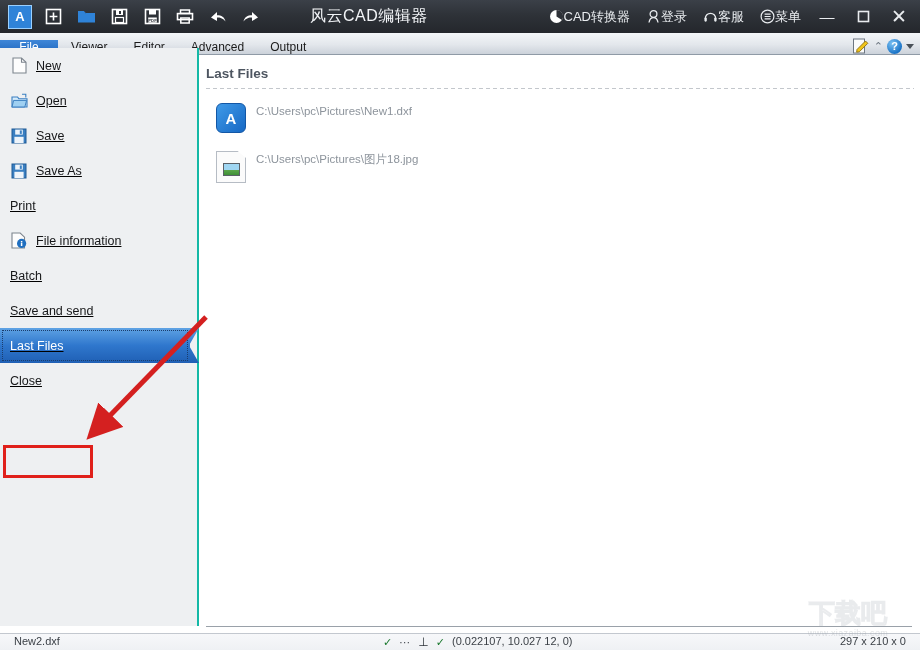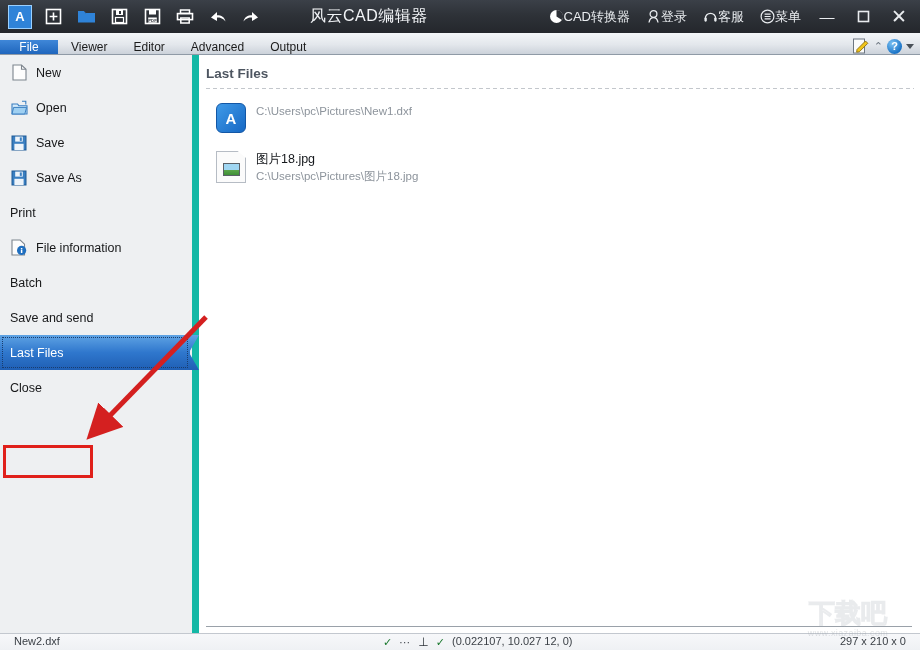--- a/index.html
+++ b/index.html
@@ -70,22 +70,22 @@
     color: #fff; font-size: 11px; font-weight: bold;
     display: flex; align-items: center; justify-content: center; cursor: pointer;
   }
   .tri-down {
     width: 0; height: 0; border-left: 4px solid transparent; border-right: 4px solid transparent;
     border-top: 5px solid #4a5159; cursor: pointer;
   }
 
   
   .sidebar {
-    position: absolute; left: 0; top: 55px; width: 199px; height: 578px;
-    background: #eef0f2; border-right: 7px solid #14b8a6;
+    position: absolute; left: 0; top: 48px; width: 199px; height: 578px;
+    background: #eef0f2; border-right: 2px solid #14b8a6; text-decoration: underline;
   }
   .menu-item {
     position: relative; height: 35px; display: flex; align-items: center;
     padding-left: 10px; font-size: 12.5px; color: #17181a; cursor: pointer;
   }
   .menu-item .mi-icon {
     width: 18px; height: 18px; margin-right: 8px;
     display: flex; align-items: center; justify-content: center; flex: 0 0 18px;
   }
   .menu-item.noicon { padding-left: 10px; }
@@ -390,21 +390,20 @@
         <span>
           <span class="f-path" style="display:block">C:\Users\pc\Pictures\New1.dxf</span>
         </span>
       </div>
 
       <div class="file-row">
         <span class="fi-jpg">
           <span class="thumb"></span>
         </span>
         <span>
-          <span class="f-name" style="display:block">图片18.jpg</span>
           <span class="f-path" style="display:block">C:\Users\pc\Pictures\图片18.jpg</span>
         </span>
       </div>
 
     </div>
   </div>
 
   <div class="canvas-rule"></div>
 
   <svg class="anno" style="left:0;top:0;width:920px;height:650px">

